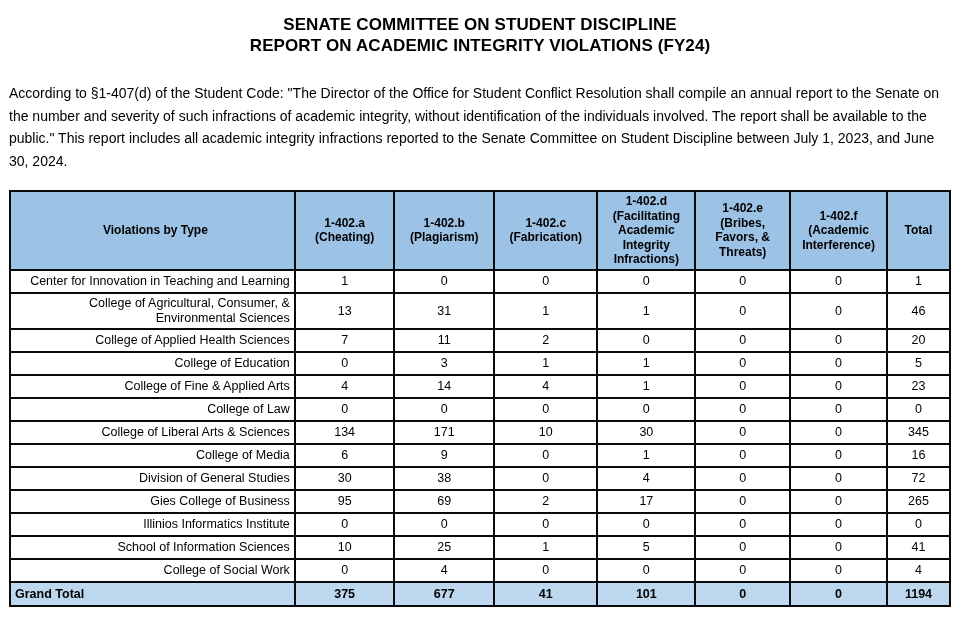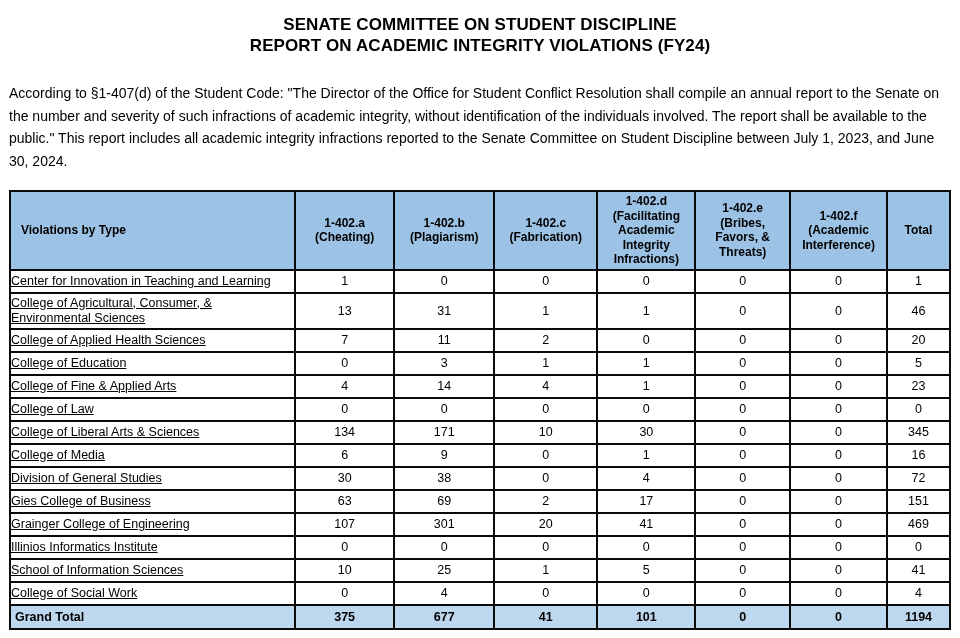--- a/index.html
+++ b/index.html
@@ -50,33 +50,32 @@
   }
   table.report thead th {
     background: var(--header-bg);
     font-weight: bold;
     font-size: 12px;
     line-height: 14.5px;
     height: 76px;
     text-align: center;
   }
   table.report thead th.col-name {
-    text-align: left;
+    text-align: center;
     padding-left: 10px;
     margin-left: 9px;
   }
   table.report tbody td {
     height: 23px;
     text-align: center;
   }
   table.report tbody td.cell-name {
-    text-align: left;
+    text-align: right;
     padding-left: 0;
     line-height: 15px;
-    text-decoration: underline;
   }
   table.report tfoot td {
     background: var(--total-bg);
     font-weight: bold;
     height: 24px;
     text-align: center;
   }
   table.report tfoot td.cell-name {
     text-align: left;
   }
@@ -229,37 +228,27 @@
           <td>30</td>
           <td>38</td>
           <td>0</td>
           <td>4</td>
           <td>0</td>
           <td>0</td>
           <td>72</td>
         </tr>
         <tr>
           <td class="cell-name">Gies College of Business</td>
-          <td>63</td>
+          <td>95</td>
           <td>69</td>
           <td>2</td>
           <td>17</td>
           <td>0</td>
           <td>0</td>
-          <td>151</td>
-        </tr>
-        <tr>
-          <td class="cell-name">Grainger College of Engineering</td>
-          <td>107</td>
-          <td>301</td>
-          <td>20</td>
-          <td>41</td>
-          <td>0</td>
-          <td>0</td>
-          <td>469</td>
+          <td>265</td>
         </tr>
         <tr>
           <td class="cell-name">Illinios Informatics Institute</td>
           <td>0</td>
           <td>0</td>
           <td>0</td>
           <td>0</td>
           <td>0</td>
           <td>0</td>
           <td>0</td>

